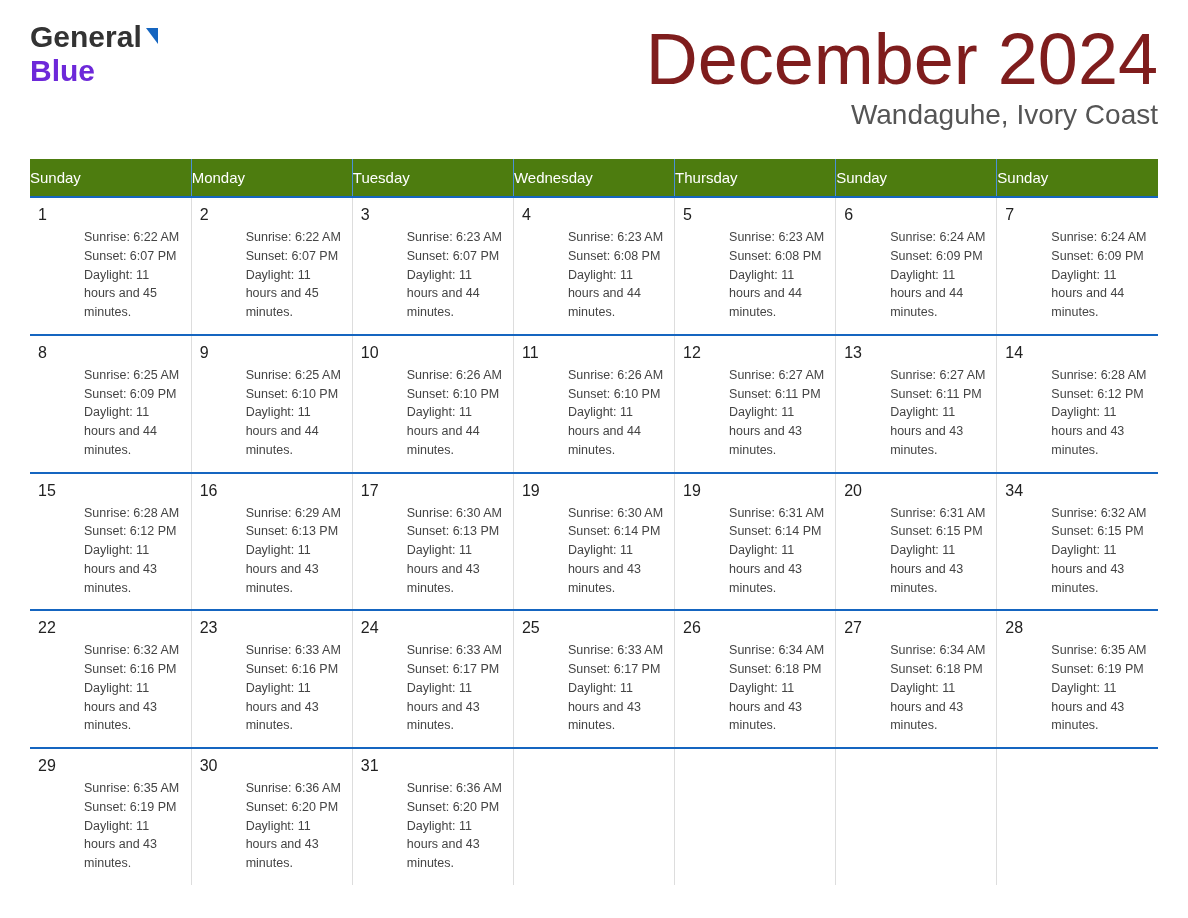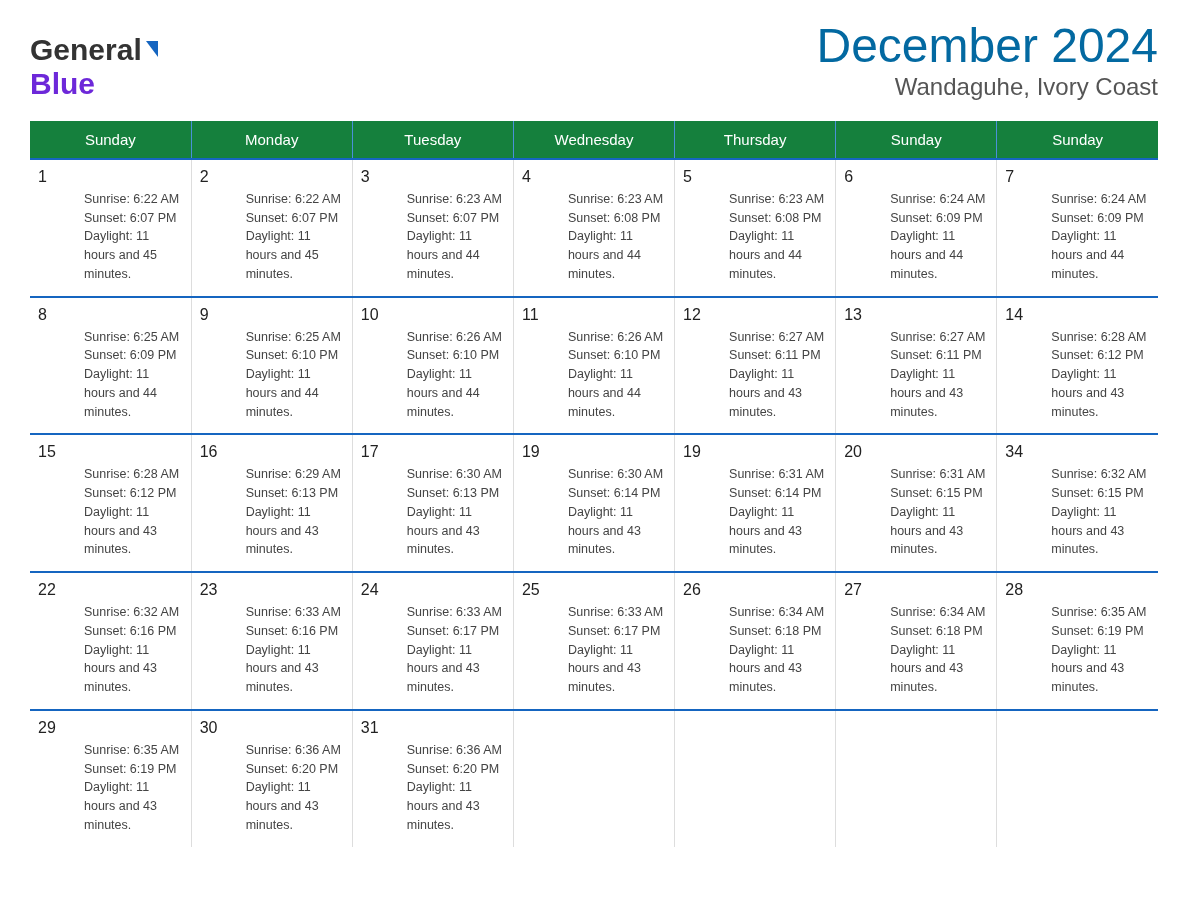--- a/index.html
+++ b/index.html
@@ -7,56 +7,56 @@
       font-family: Arial, sans-serif;
       background: #fff;
       color: #333;
       width: 1188px;
       min-height: 918px;
       padding: 20px 30px;
     }
     .header-area {
       display: flex;
       justify-content: space-between;
-      align-items: flex-end;
-      margin-bottom: 20px;
+      align-items: flex-start;
+      margin-bottom: 28px;
     }
     .logo {
       display: flex;
       flex-direction: column;
       align-items: flex-start;
     }
     .logo-first-line {
       display: flex;
       align-items: center;
     }
     .title-area {
       text-align: right;
     }
     .month-title {
-      font-size: 48px;
-      font-weight: normal;
-      color: #0369a1;
+      font-size: 72px;
+      font-weight: normal;
+      color: #7f1d1d;
       line-height: 1.1;
     }
     .location-title {
-      font-size: 24px;
+      font-size: 28px;
       color: #555;
       font-weight: normal;
     }
     table {
       width: 100%;
       border-collapse: collapse;
       font-size: 13px;
     }
     thead tr th {
-      background-color: #15803d;
+      background-color: #4d7c0f;
       color: #fff;
-      padding: 10px 16px;
-      text-align: center;
+      padding: 10px 0;
+      text-align: left;
       font-size: 15px;
       font-weight: normal;
       border-right: 1px solid #4a90d9;
     }
     thead tr th:last-child {
       border-right: none;
     }
     tbody tr {
       border-top: 2px solid #1565c0;
     }

